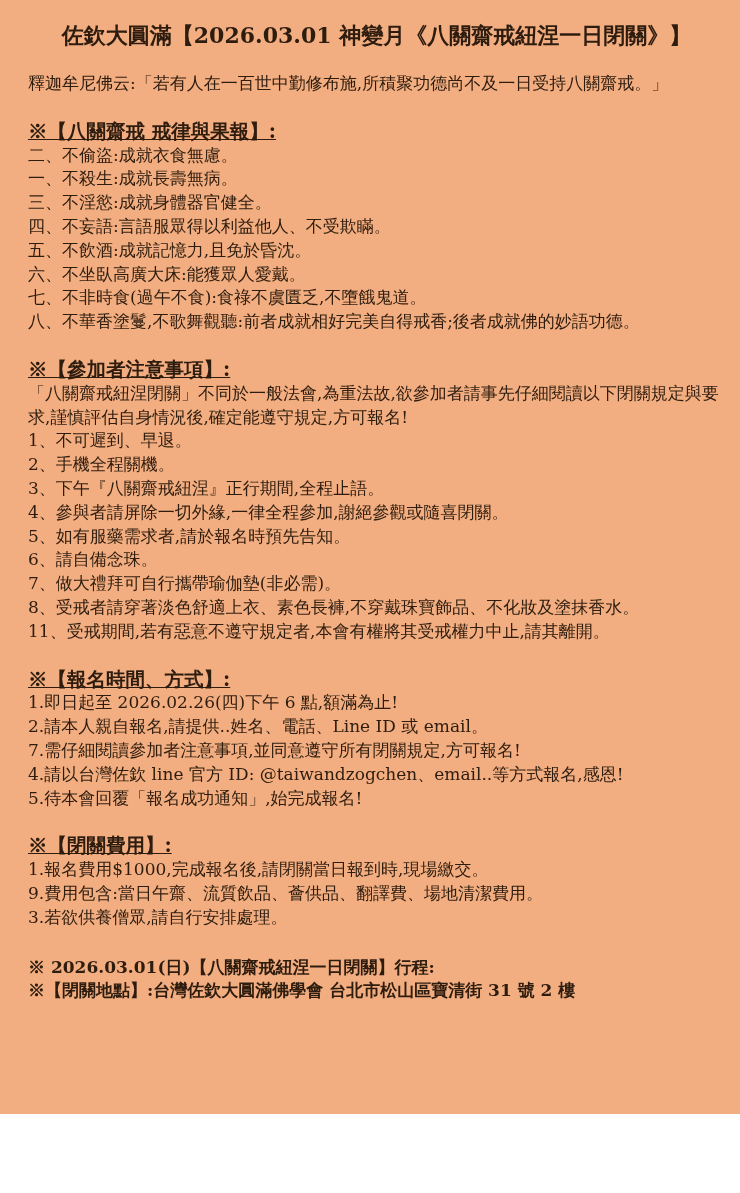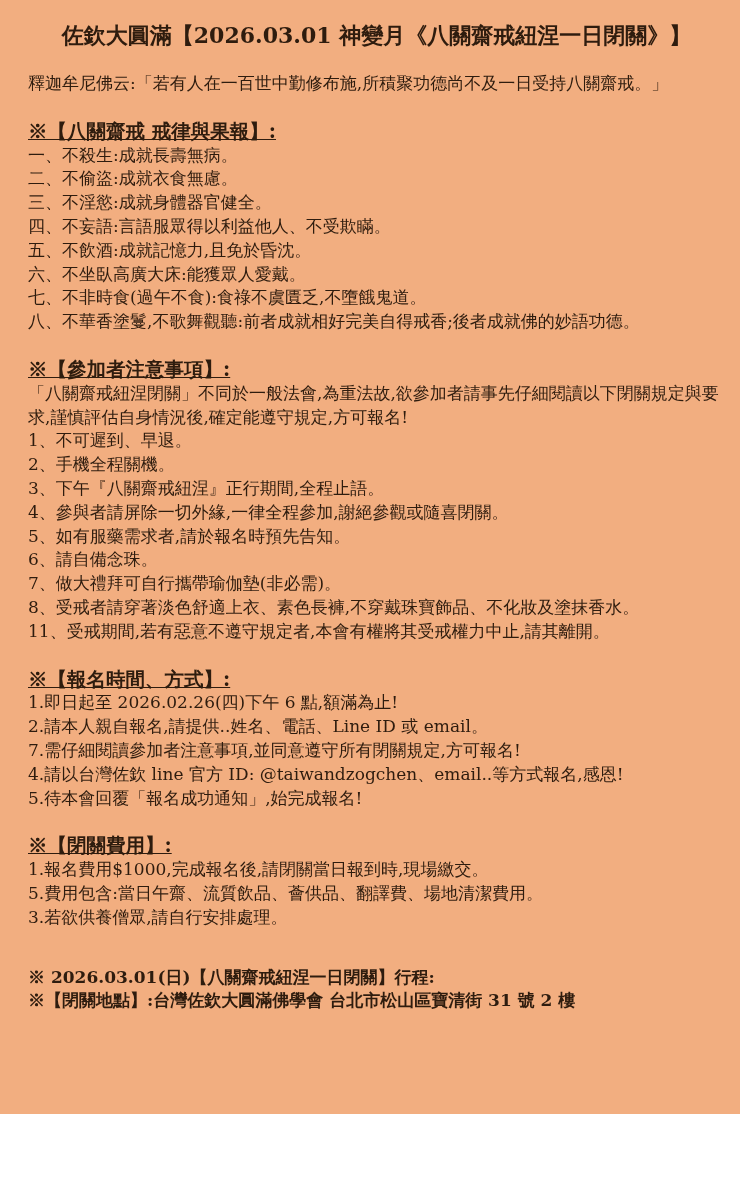--- a/index.html
+++ b/index.html
@@ -24,36 +24,36 @@
     font-size: 17px;
     line-height: 23.8px;
   }
   .section { margin-top: 24px; }
   .heading {
     font-weight: bold;
     font-size: 19.5px;
     line-height: 23.8px;
     text-decoration: underline;
   }
-  .footer { margin-top: 36px; }
+  .footer { margin-top: 26px; }
   .footer .line { font-weight: bold; }
 </style>
 </head>
 <body>
 
 <div class="page">
 
   <div class="title">佐欽大圓滿【2026.03.01 神變月《八關齋戒紐涅一日閉關》】</div>
 
   <div class="para">釋迦牟尼佛云:「若有人在一百世中勤修布施,所積聚功德尚不及一日受持八關齋戒。」</div>
 
   <div class="section">
     <div class="heading">※【八關齋戒 戒律與果報】:</div>
+    <div class="line">二、不偷盜:成就衣食無慮。</div>
     <div class="line">一、不殺生:成就長壽無病。</div>
-    <div class="line">二、不偷盜:成就衣食無慮。</div>
     <div class="line">三、不淫慾:成就身體器官健全。</div>
     <div class="line">四、不妄語:言語服眾得以利益他人、不受欺瞞。</div>
     <div class="line">五、不飲酒:成就記憶力,且免於昏沈。</div>
     <div class="line">六、不坐臥高廣大床:能獲眾人愛戴。</div>
     <div class="line">七、不非時食(過午不食):食祿不虞匱乏,不墮餓鬼道。</div>
     <div class="line">八、不華香塗鬘,不歌舞觀聽:前者成就相好完美自得戒香;後者成就佛的妙語功德。</div>
   </div>
 
   <div class="section">
     <div class="heading">※【參加者注意事項】:</div>
@@ -74,21 +74,21 @@
     <div class="line">1.即日起至 2026.02.26(四)下午 6 點,額滿為止!</div>
     <div class="line">2.請本人親自報名,請提供..姓名、電話、Line ID 或 email。</div>
     <div class="line">7.需仔細閱讀參加者注意事項,並同意遵守所有閉關規定,方可報名!</div>
     <div class="line">4.請以台灣佐欽 line 官方 ID: @taiwandzogchen、email..等方式報名,感恩!</div>
     <div class="line">5.待本會回覆「報名成功通知」,始完成報名!</div>
   </div>
 
   <div class="section">
     <div class="heading">※【閉關費用】:</div>
     <div class="line">1.報名費用$1000,完成報名後,請閉關當日報到時,現場繳交。</div>
-    <div class="line">5.費用包含:當日午齋、流質飲品、薈供品、翻譯費、場地清潔費用。</div>
+    <div class="line">9.費用包含:當日午齋、流質飲品、薈供品、翻譯費、場地清潔費用。</div>
     <div class="line">3.若欲供養僧眾,請自行安排處理。</div>
   </div>
 
   <div class="section footer">
     <div class="line">※ 2026.03.01(日)【八關齋戒紐涅一日閉關】行程:</div>
     <div class="line">※【閉關地點】:台灣佐欽大圓滿佛學會 台北市松山區寶清街 31 號 2 樓</div>
   </div>
 
 </div>
 

